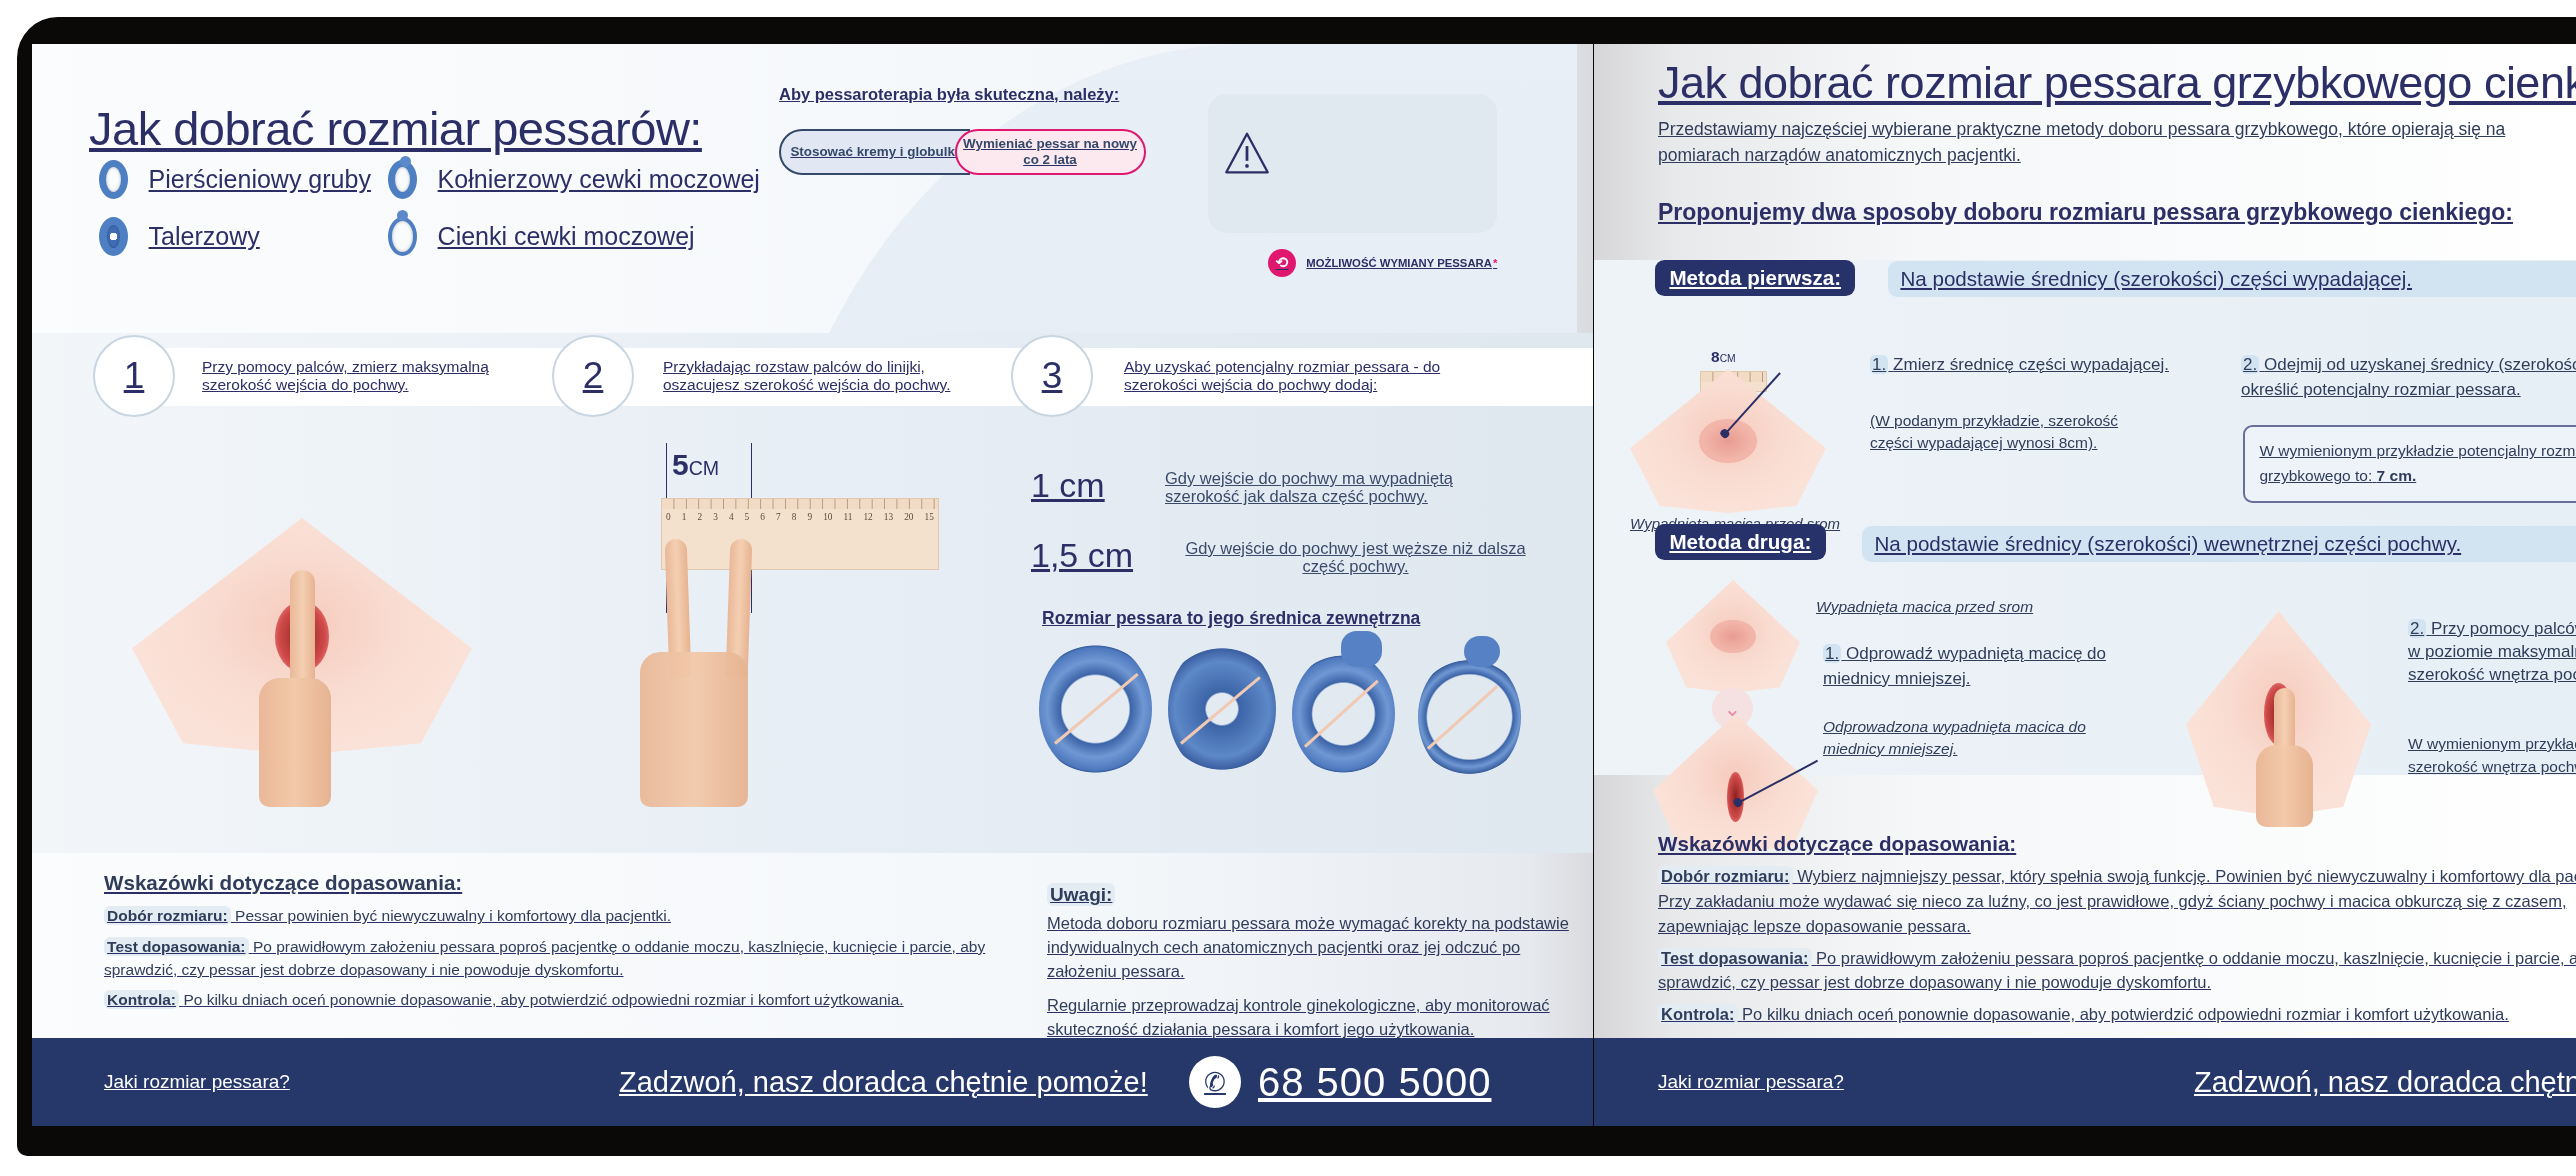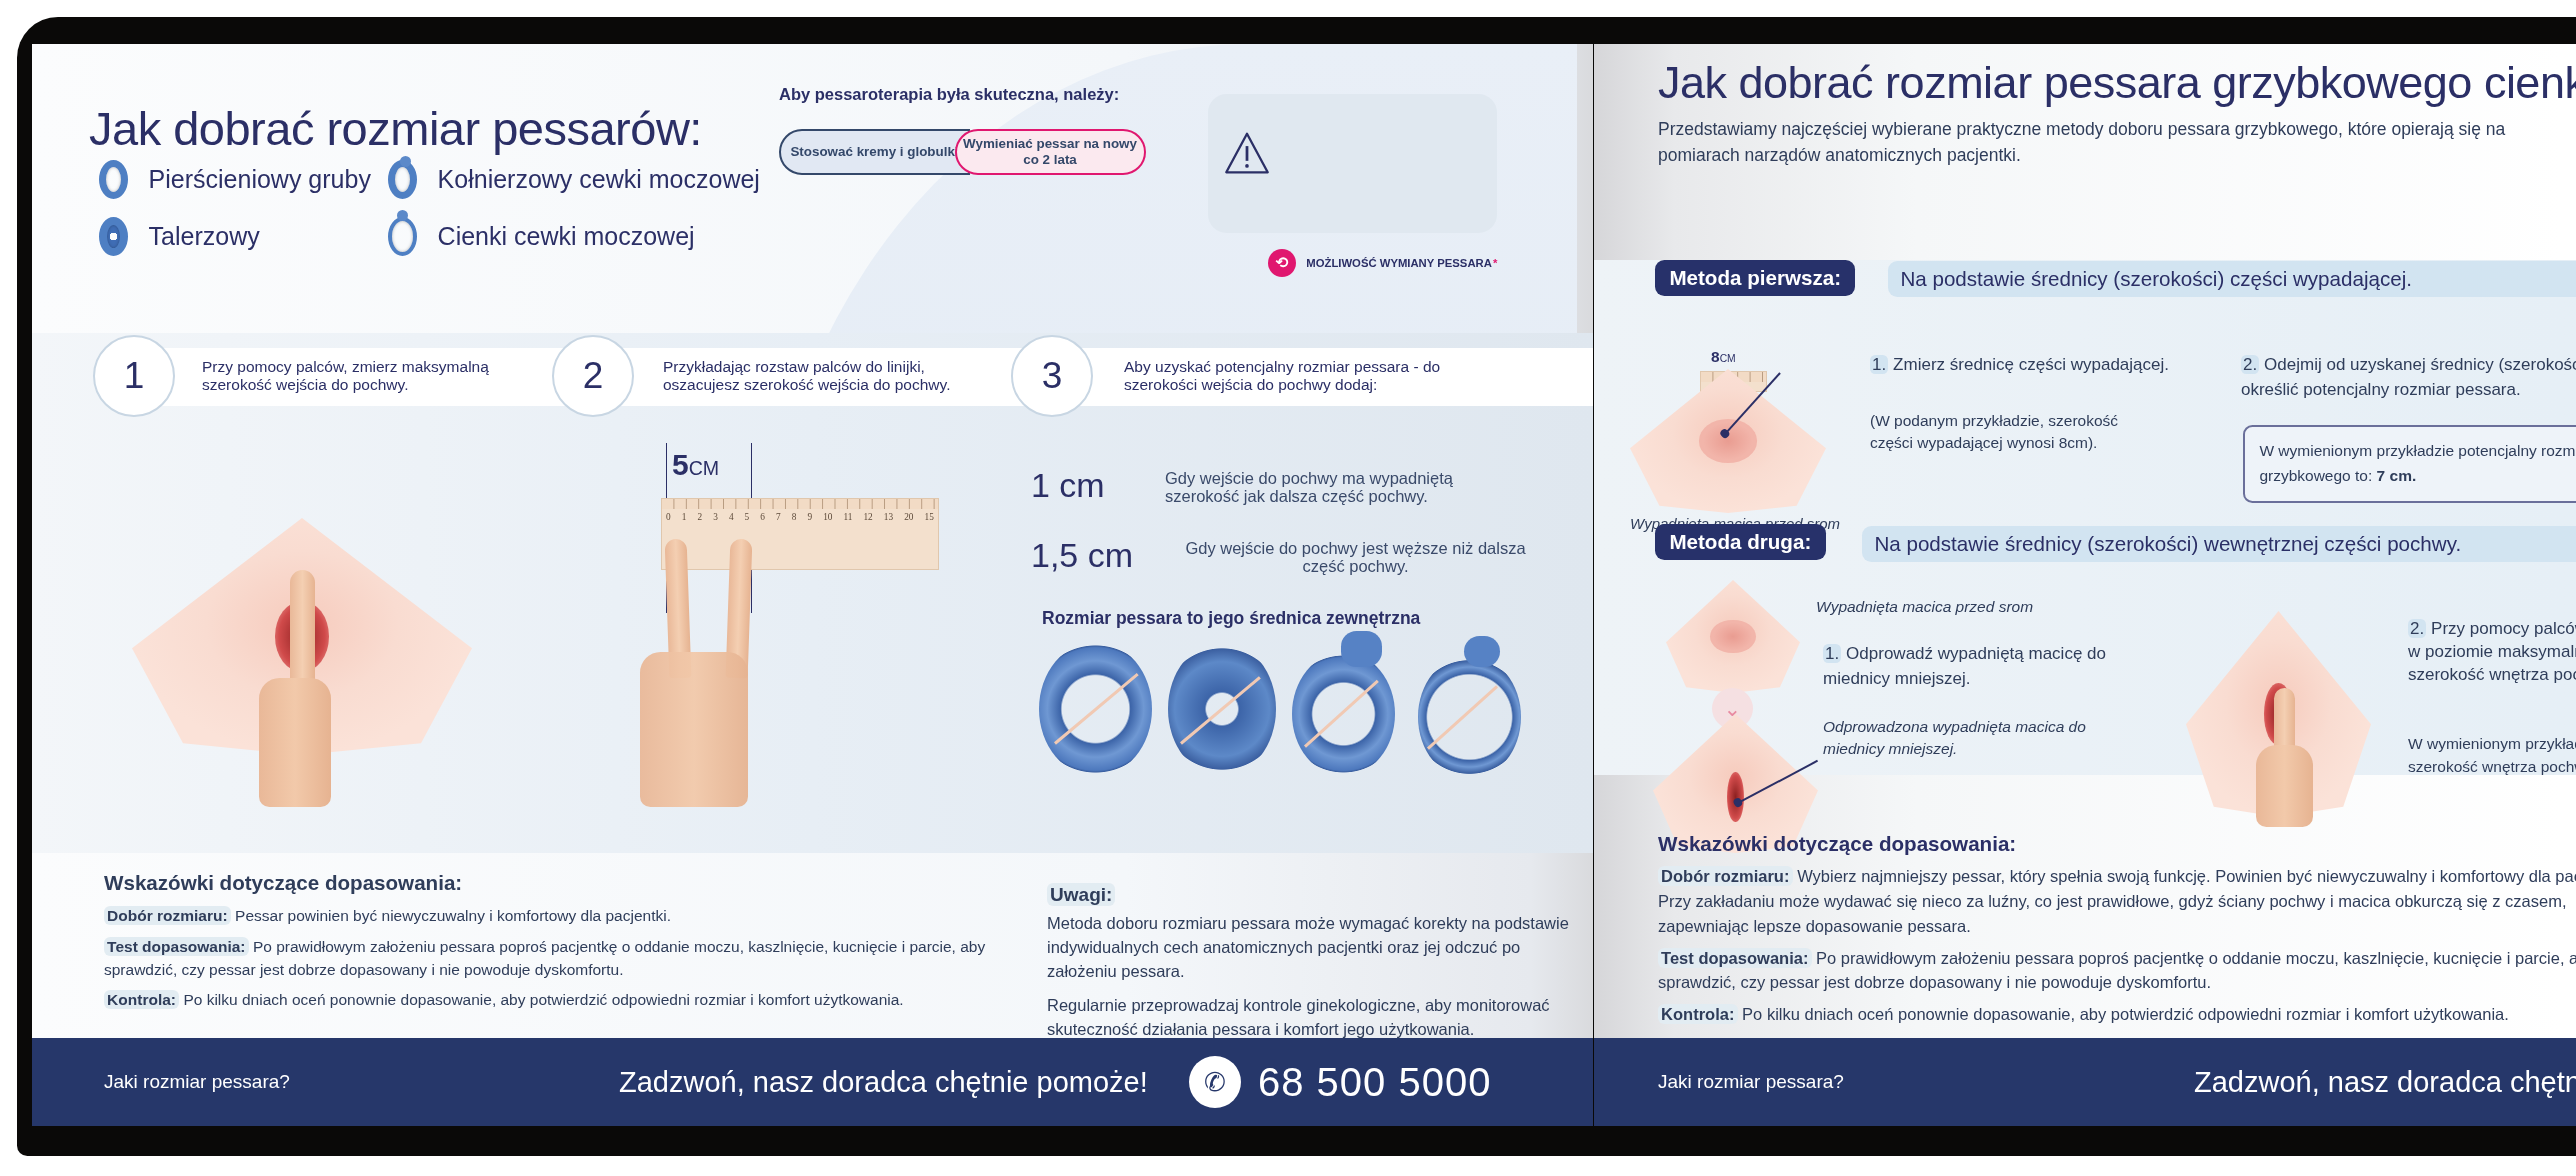--- a/index.html
+++ b/index.html
@@ -4,21 +4,21 @@
 <style>
   * { box-sizing: border-box; margin: 0; padding: 0; }
   html, body { width: 3265px; height: 1176px; background: #ffffff; overflow: hidden; }
   body { font-family: "Liberation Sans", "DejaVu Sans", sans-serif; color: #2b2f66; position: relative; }
 
   .frame { position: absolute; left: 17px; top: 16.5px; width: 3246px; height: 1139px; background: #0a0908; border-radius: 41px 10.3px 10.3px 10.3px; }
   .page { position: absolute; top: 44px; height: 1082px; overflow: hidden; }
   .page-left { left: 32px; width: 1561px; background: linear-gradient(90deg, #fbfcfd 0%, #f4f7fa 70%, #e6e9ee 96%, #d9dadd 100%); }
   .page-right { left: 1594px; width: 1613px; background: linear-gradient(90deg, #d6d6d9 0%, #e8e9eb 5%, #f5f7f8 20%, #ffffff 60%, #ffffff 100%); }
 
-  .abs { position: absolute; }
+  .abs { position: absolute; text-decoration: underline; }
 
   
   .curve-bg { position: absolute; left: 721px; top: 0; width: 824px; height: 618px; background: linear-gradient(180deg, #e9eff7 0%, #e4ecf5 100%); border-top-left-radius: 60% 100%; }
   .band-steps { position: absolute; left: 0; top: 289px; width: 1561px; height: 520px; background: linear-gradient(90deg, #f3f6f9 0%, #e7eef5 50%, #dfe7ef 100%); }
   .step-strip { position: absolute; left: 77px; top: 304px; width: 1484px; height: 58px; background: #ffffff; }
 
   .title-left { font-size: 47px; font-weight: 500; color: #2b2f66; letter-spacing: -0.5px; }
   .type-item { display: flex; align-items: center; gap: 20.6px; font-size: 25px; color: #2b2f66; }
   .ring { width: 29px; height: 39px; border-radius: 50%; border: 7.2px solid #4e7fc3; box-shadow: inset 0 0 3.1px rgba(0,0,0,.3); }
   .ring.dotted { border-width: 8.2px; background: radial-gradient(circle, transparent 28%, #3f6db5 30%); }
@@ -215,20 +215,21 @@
     <span class="footer-q abs" style="left:72px;">Jaki rozmiar pessara?</span>
     <span class="footer-cta abs" style="left:587px;">Zadzwoń, nasz doradca chętnie pomoże!</span>
     <span class="phone-circle abs" style="left:1157px;">✆</span>
     <span class="footer-num abs" style="left:1226px;">68 500 5000</span>
   </div>
 </div>
 
 <div class="page page-right">
   <h1 class="abs title-right" style="left:64px; top:13px;">Jak dobrać rozmiar pessara grzybkowego cienkiego?</h1>
   <div class="abs lead" style="left:64px; top:72px; width:876px;">Przedstawiamy najczęściej wybierane praktyczne metody doboru pessara grzybkowego, które opierają się na pomiarach narządów anatomicznych pacjentki.</div>
+  <div class="abs" style="left:64px; top:155px; font-size:23px; font-weight:600; color:#2b2f66;">Proponujemy dwa sposoby doboru rozmiaru pessara grzybkowego cienkiego:</div>
 
   <div class="band-method" style="top:216px; height:515px;"></div>
   <div class="abs method-tag" style="left:61px; top:216px;">Metoda pierwsza:</div>
   <div class="abs method-bar" style="left:294px; top:217px; width:1319px;">Na podstawie średnicy (szerokości) części wypadającej.</div>
 
   <div class="measure-label" style="left:117px; top:304px; font-size:15.5px;"><span>8</span><small style="font-size:10.3px;">CM</small></div>
   <div class="ruler" style="left:106px; top:327px; width:67px; height:20.6px;"></div>
   <div class="vulva" style="left:36px; top:325px; width:196px; height:144px;">
       <div class="opening" style="background:radial-gradient(ellipse,#e99c91,#f2b5aa 60%); width:30%; left:35%;"></div>
     </div>

